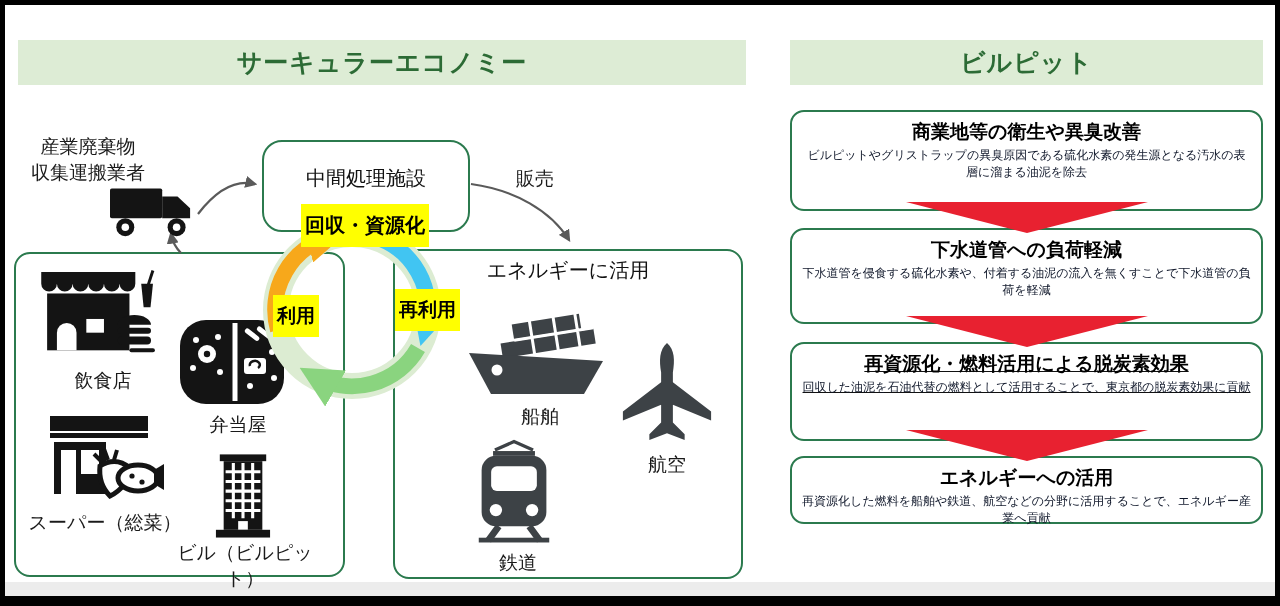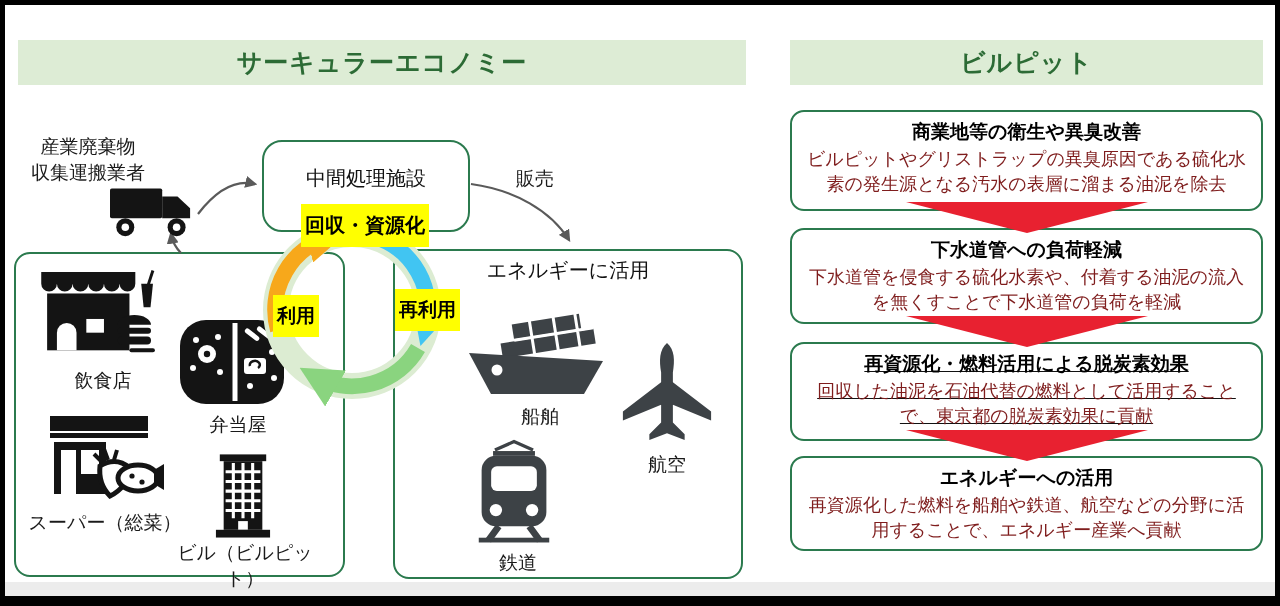--- a/index.html
+++ b/index.html
@@ -30,21 +30,21 @@
 
   .icon { position:absolute; z-index:5; }
   .icon svg { display:block; width:100%; height:100%; }
 
   .cycle-svg { position:absolute; left:256px; top:214px; width:192px; height:192px; z-index:7; pointer-events:none; }
   .connector-svg { position:absolute; left:0; top:0; width:760px; height:320px; z-index:4; pointer-events:none; }
 
   .effect-box { position:absolute; left:790px; width:473px; background:#fff; border:2px solid #2b7a4e;
                 border-radius:14px; z-index:3; text-align:center; padding:7px 10px 0 10px; }
   .effect-title { font-size:19px; font-weight:bold; color:#000; }
-  .effect-body { font-size:18px; line-height:1.38; color:#7f1d1d; margin-top:2px; }
+  .effect-body { font-size:12px; line-height:1.38; color:#0f172a; margin-top:2px; }
   .red-arrow { position:absolute; left:906px; width:0; height:0; z-index:6;
                border-left:121px solid transparent; border-right:121px solid transparent;
                border-top:31px solid #e82130; }
 </style>
 </head>
 <body>
 
 <div class="stage">
   <div class="frame"></div>
   <div class="bottom-strip"></div>
@@ -226,17 +226,17 @@
     <div class="effect-body">下水道管を侵食する硫化水素や、付着する油泥の流入を無くすことで下水道管の負荷を軽減</div>
   </div>
   <div class="red-arrow" style="top:316px;"></div>
 
   <div class="effect-box" style="top:342px; height:99px;text-decoration:underline;">
     <div class="effect-title">再資源化・燃料活用による脱炭素効果</div>
     <div class="effect-body">回収した油泥を石油代替の燃料として活用することで、東京都の脱炭素効果に貢献</div>
   </div>
   <div class="red-arrow" style="top:430px;"></div>
 
-  <div class="effect-box" style="top:456px; height:95px;">
+  <div class="effect-box" style="top:456px; height:68px;">
     <div class="effect-title">エネルギーへの活用</div>
     <div class="effect-body">再資源化した燃料を船舶や鉄道、航空などの分野に活用することで、エネルギー産業へ貢献</div>
   </div>
 </div>
 
 </body></html>

